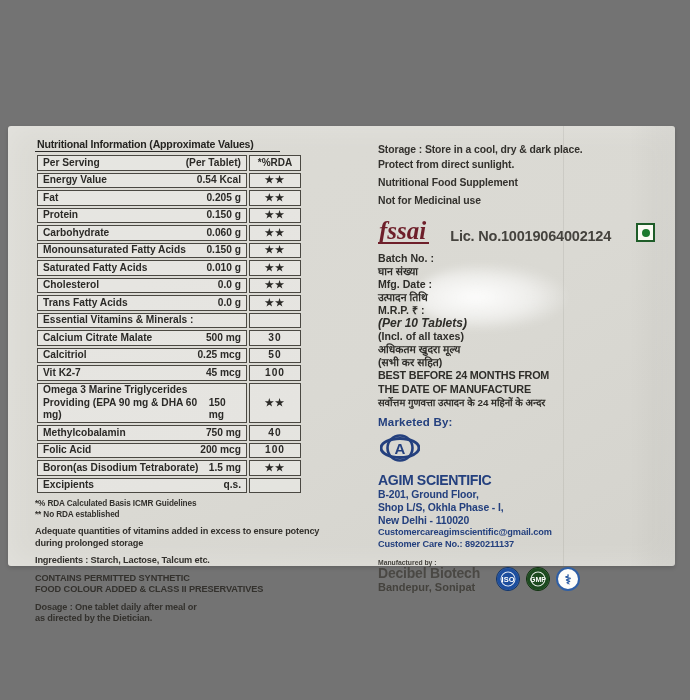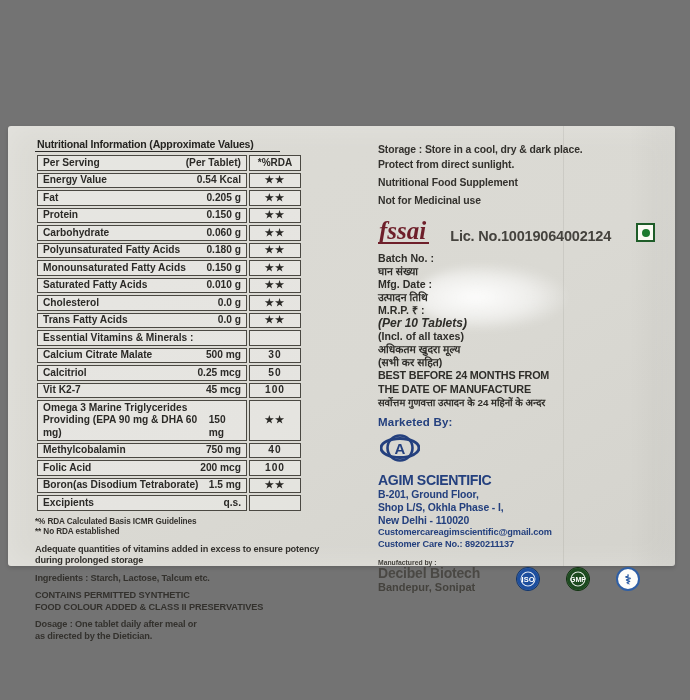--- a/index.html
+++ b/index.html
@@ -54,21 +54,21 @@
   .mk-name{font-size:15px;font-weight:800;letter-spacing:-0.4px;transform:scaleX(.94);transform-origin:left;}
   .mk-addr{font-size:10.4px;font-weight:700;line-height:13px;letter-spacing:-0.1px;}
   .mk-small{font-size:9.2px;font-weight:700;line-height:11.5px;letter-spacing:-0.1px;}
 
   .mfr-row{display:flex;align-items:flex-start;gap:16px;margin-top:9px;}
   .mfr-label{font-size:6.8px;font-weight:700;color:#44423d;}
   .mfr-name{font-size:14px;font-weight:800;color:#4a4844;letter-spacing:-0.2px;line-height:15px;}
   .mfr-addr{font-size:11px;font-weight:600;color:#44423d;line-height:13px;}
   .badges{display:flex;gap:6px;margin-top:8px;}
   .badge{width:24px;height:24px;border-radius:50%;display:flex;align-items:center;justify-content:center;
-        font-weight:800;box-sizing:border-box;margin-left:20px;}
+        font-weight:800;box-sizing:border-box;}
   .badge.iso{background:#1d4e9e;border:1px solid #123468;color:#fff;font-size:7.5px;box-shadow:inset 0 0 0 3.5px #1d4e9e, inset 0 0 0 4.5px rgba(255,255,255,.85);}
   .badge.gmp{background:#1c4a1f;border:1px solid #10300f;color:#fff;font-size:7px;box-shadow:inset 0 0 0 3.5px #1c4a1f, inset 0 0 0 4.5px rgba(255,255,255,.85);}
   .badge.who{background:#fdfdfa;border:2px solid #2f5fa5;color:#2f5fa5;font-size:13px;font-weight:600;}
 </style>
 </head>
 <body>
 
 <div id="stage">
   <div id="card">
     <div class="fold-line"></div>
@@ -115,29 +115,20 @@
             <span>0.150 g</span>
                 </div>
               </td>
           <td class="rda">★★</td>
         </tr>
         <tr>
           <td class="main">
                 <div class="cellflex">
             <span>Carbohydrate</span>
             <span>0.060 g</span>
-                </div>
-              </td>
-          <td class="rda">★★</td>
-        </tr>
-        <tr>
-          <td class="main">
-                <div class="cellflex">
-            <span>Polyunsaturated Fatty Acids</span>
-            <span>0.180 g</span>
                 </div>
               </td>
           <td class="rda">★★</td>
         </tr>
         <tr>
           <td class="main">
                 <div class="cellflex">
             <span>Monounsaturated Fatty Acids</span>
             <span>0.150 g</span>
                 </div>

